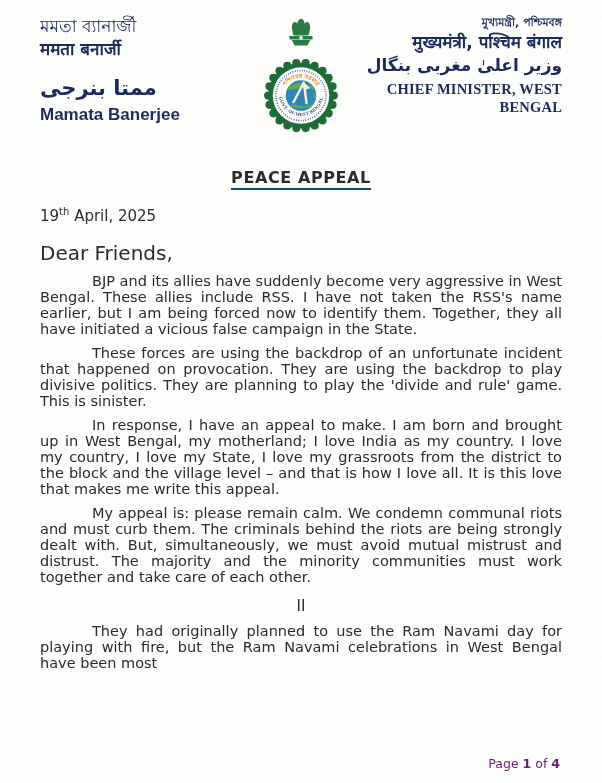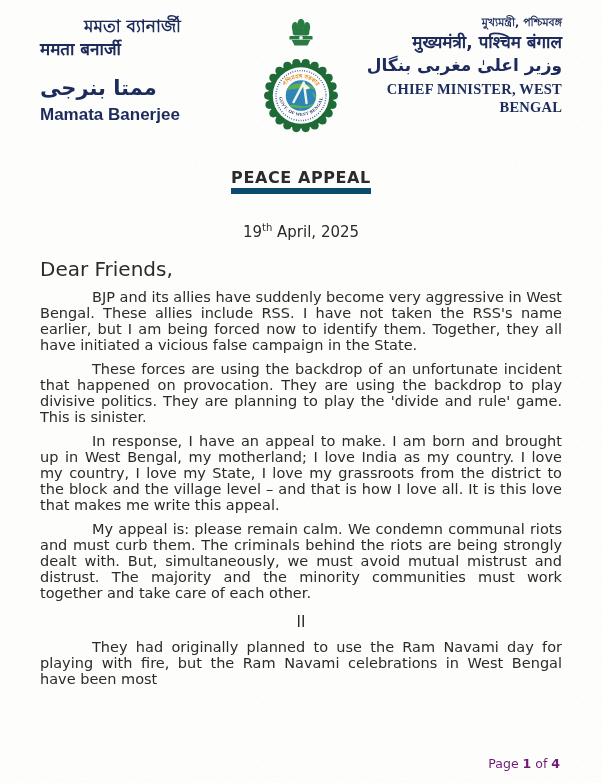--- a/index.html
+++ b/index.html
@@ -13,39 +13,39 @@
     color:#2b2b2b;
     box-sizing:border-box;
   }
   .noise{position:absolute;inset:0;width:100%;height:100%;pointer-events:none;}
   .content{position:relative;z-index:2;padding:16px 40px 0 40px;box-sizing:border-box;}
 
   
   .masthead{display:flex;justify-content:space-between;align-items:flex-start;min-height:112px;}
   .mh-left,.mh-right{width:220px;color:#1c2b5c;line-height:1.25;}
   .mh-right{text-align:right;}
-  .mh-left .line-bn{font-size:17px;font-weight:bold;margin-left:44px;}
+  .mh-left .line-bn{font-size:17px;font-weight:normal;}
   .mh-left .line-hi{font-size:17px;font-weight:bold;margin-top:2px;}
   .mh-left .line-ur{font-size:21px;font-weight:bold;margin-top:14px;direction:rtl;text-align:left;}
   .mh-left .line-en{font-size:17px;font-weight:bold;margin-top:3px;font-family:"Liberation Sans",sans-serif;}
   .mh-right .line-bn{font-size:11px;font-weight:bold;}
   .mh-right .line-hi{font-size:17px;font-weight:bold;margin-top:2px;}
   .mh-right .line-ur{font-size:17px;font-weight:bold;margin-top:2px;direction:rtl;}
   .mh-right .line-en{font-size:14.5px;font-weight:bold;margin-top:4px;font-family:"Liberation Serif",serif;letter-spacing:.2px;}
   .mh-emblem{width:110px;display:flex;justify-content:center;}
   .mh-emblem svg{width:100px;height:124px;}
 
   
   .title-row{text-align:center;margin-top:28px;}
   .letter-title{
     display:inline-block;
     font-size:16px;font-weight:bold;letter-spacing:.6px;
-    border-bottom:6px solid #0c4a6e;padding-bottom:1px;
+    border-bottom:2px solid #0c4a6e;padding-bottom:1px;
   }
-  .date-row{text-align:center;margin-top:28px;font-size:15px;}
+  .date-row{text-align:left;margin-top:16px;font-size:15px;}
   .date-row sup{font-size:10px;}
 
   
   .salutation{margin-top:16px;font-size:20px;}
   p.body-para{
     margin:8px 0 0 0;
     font-size:14.5px;line-height:16px;
     text-align:justify;text-indent:52px;
   }
   .section-marker{text-align:center;margin-top:12px;font-size:15px;}

